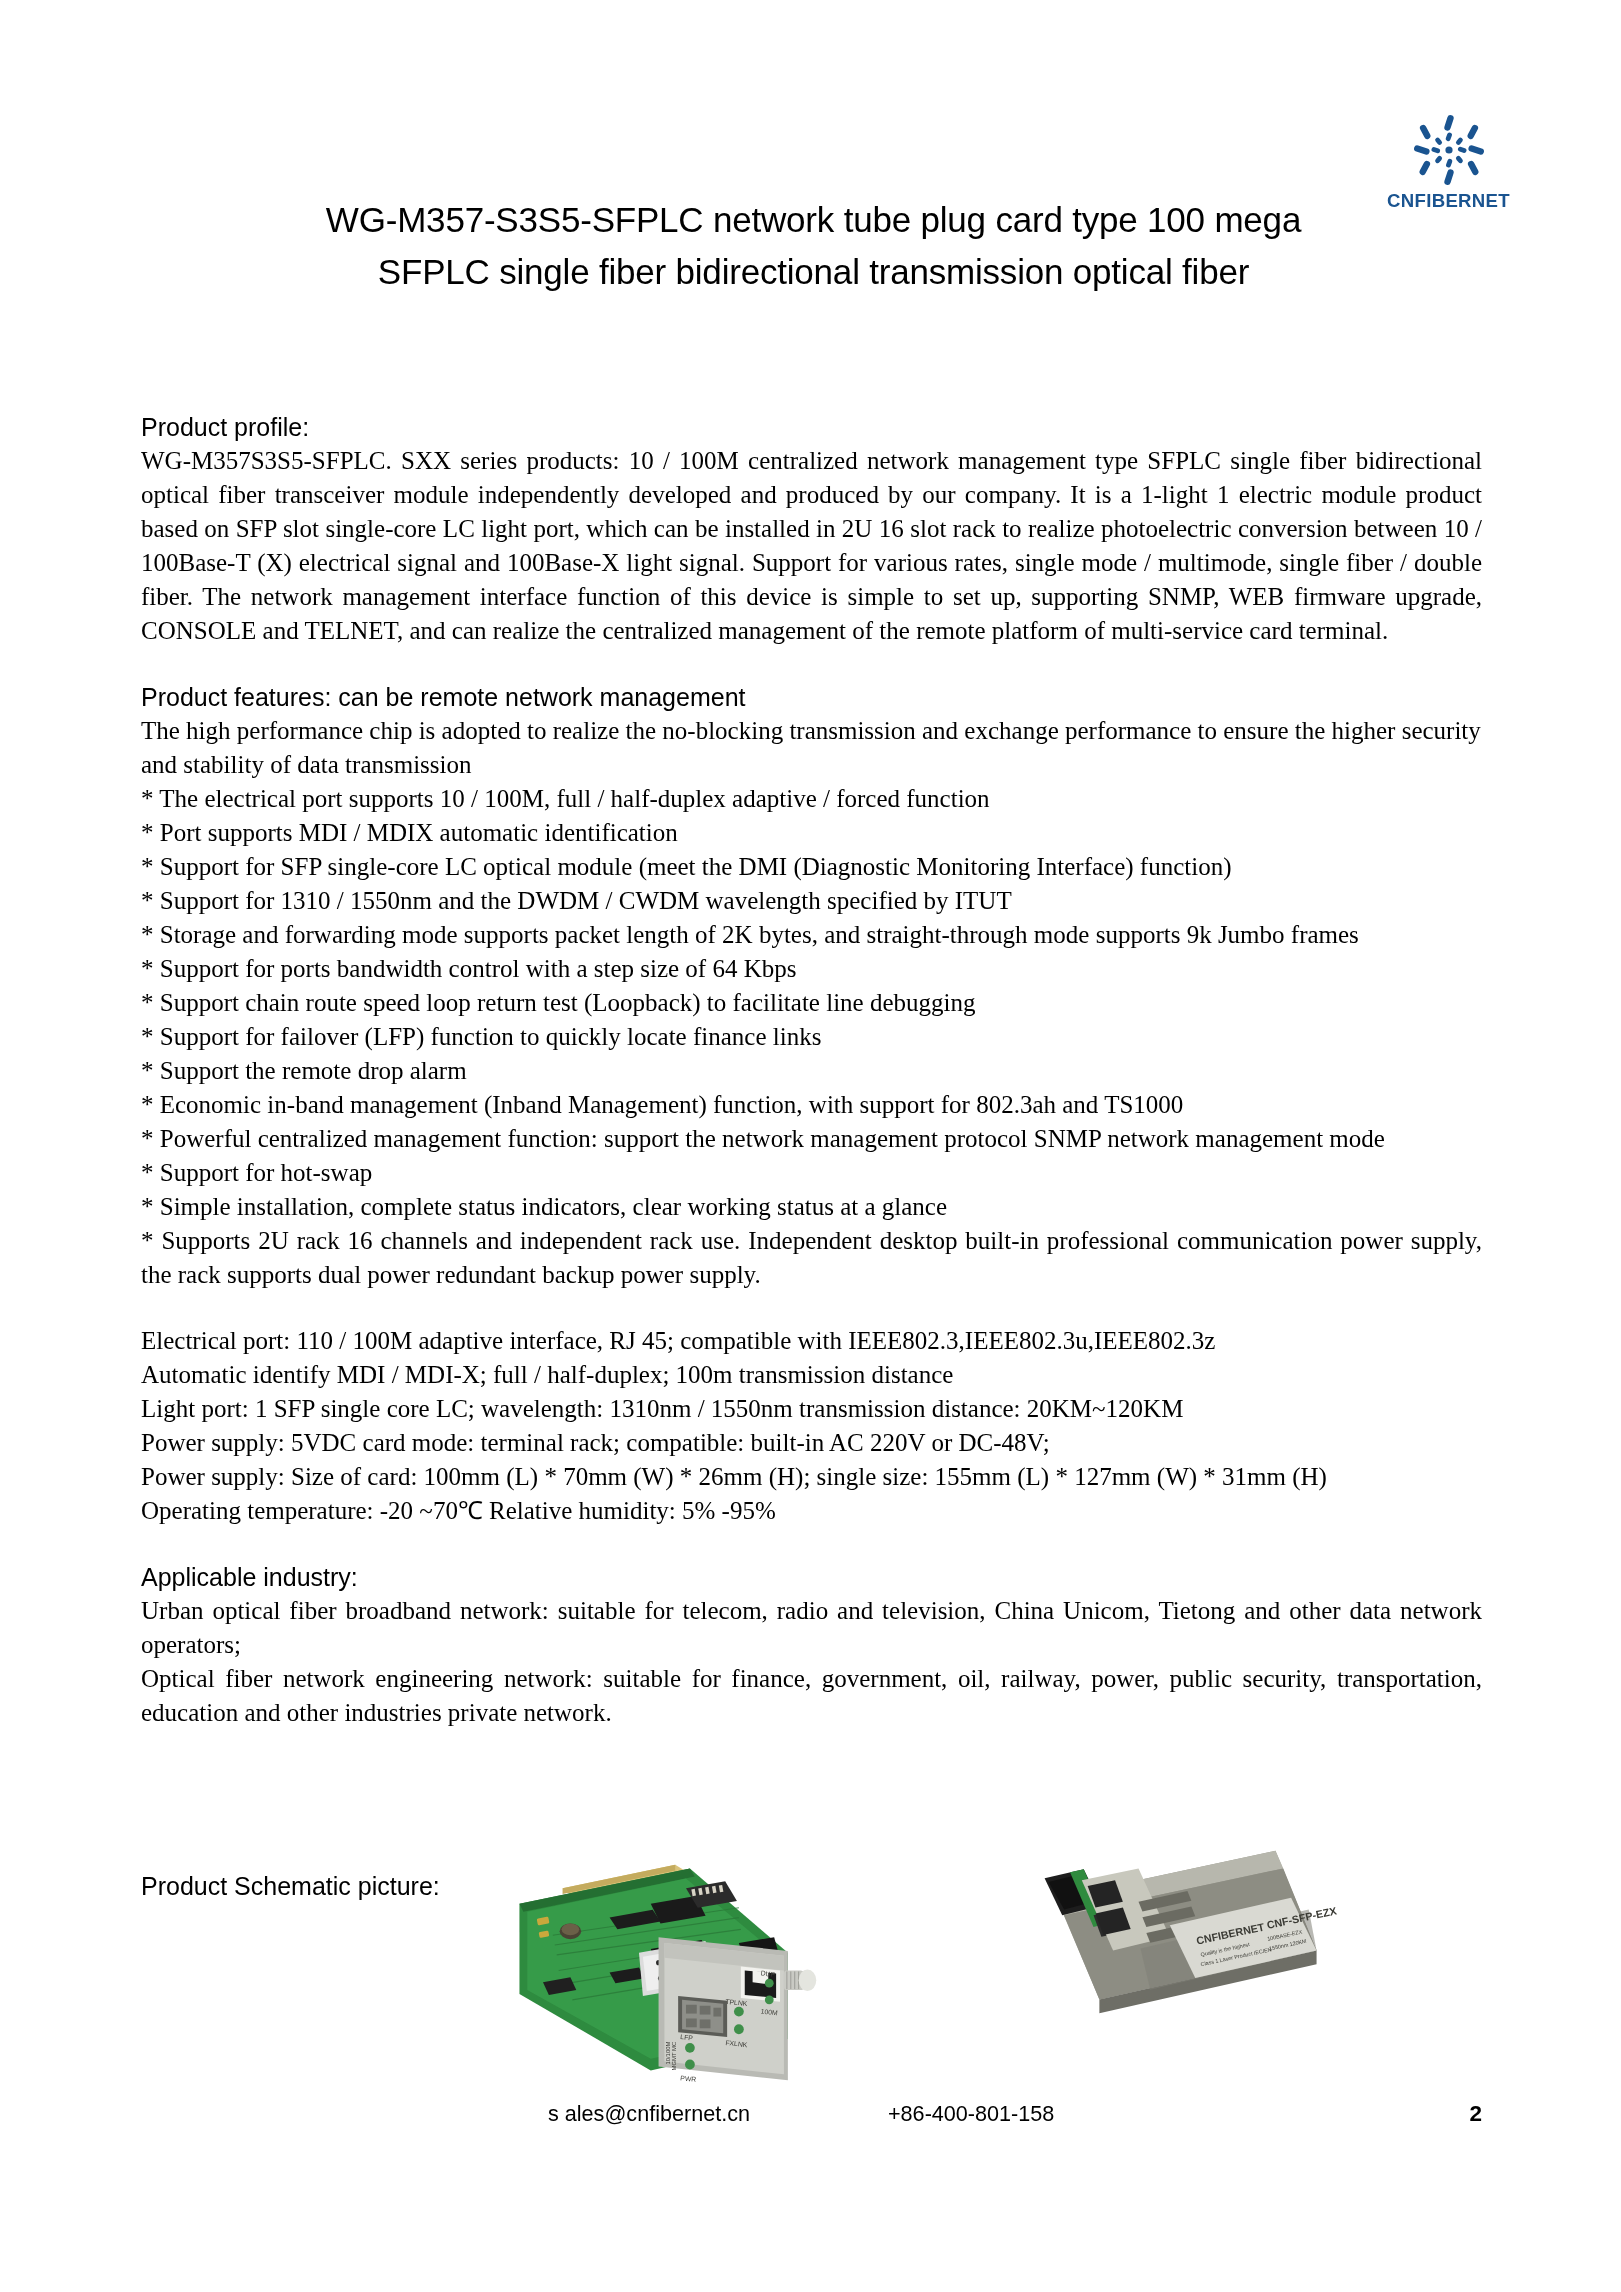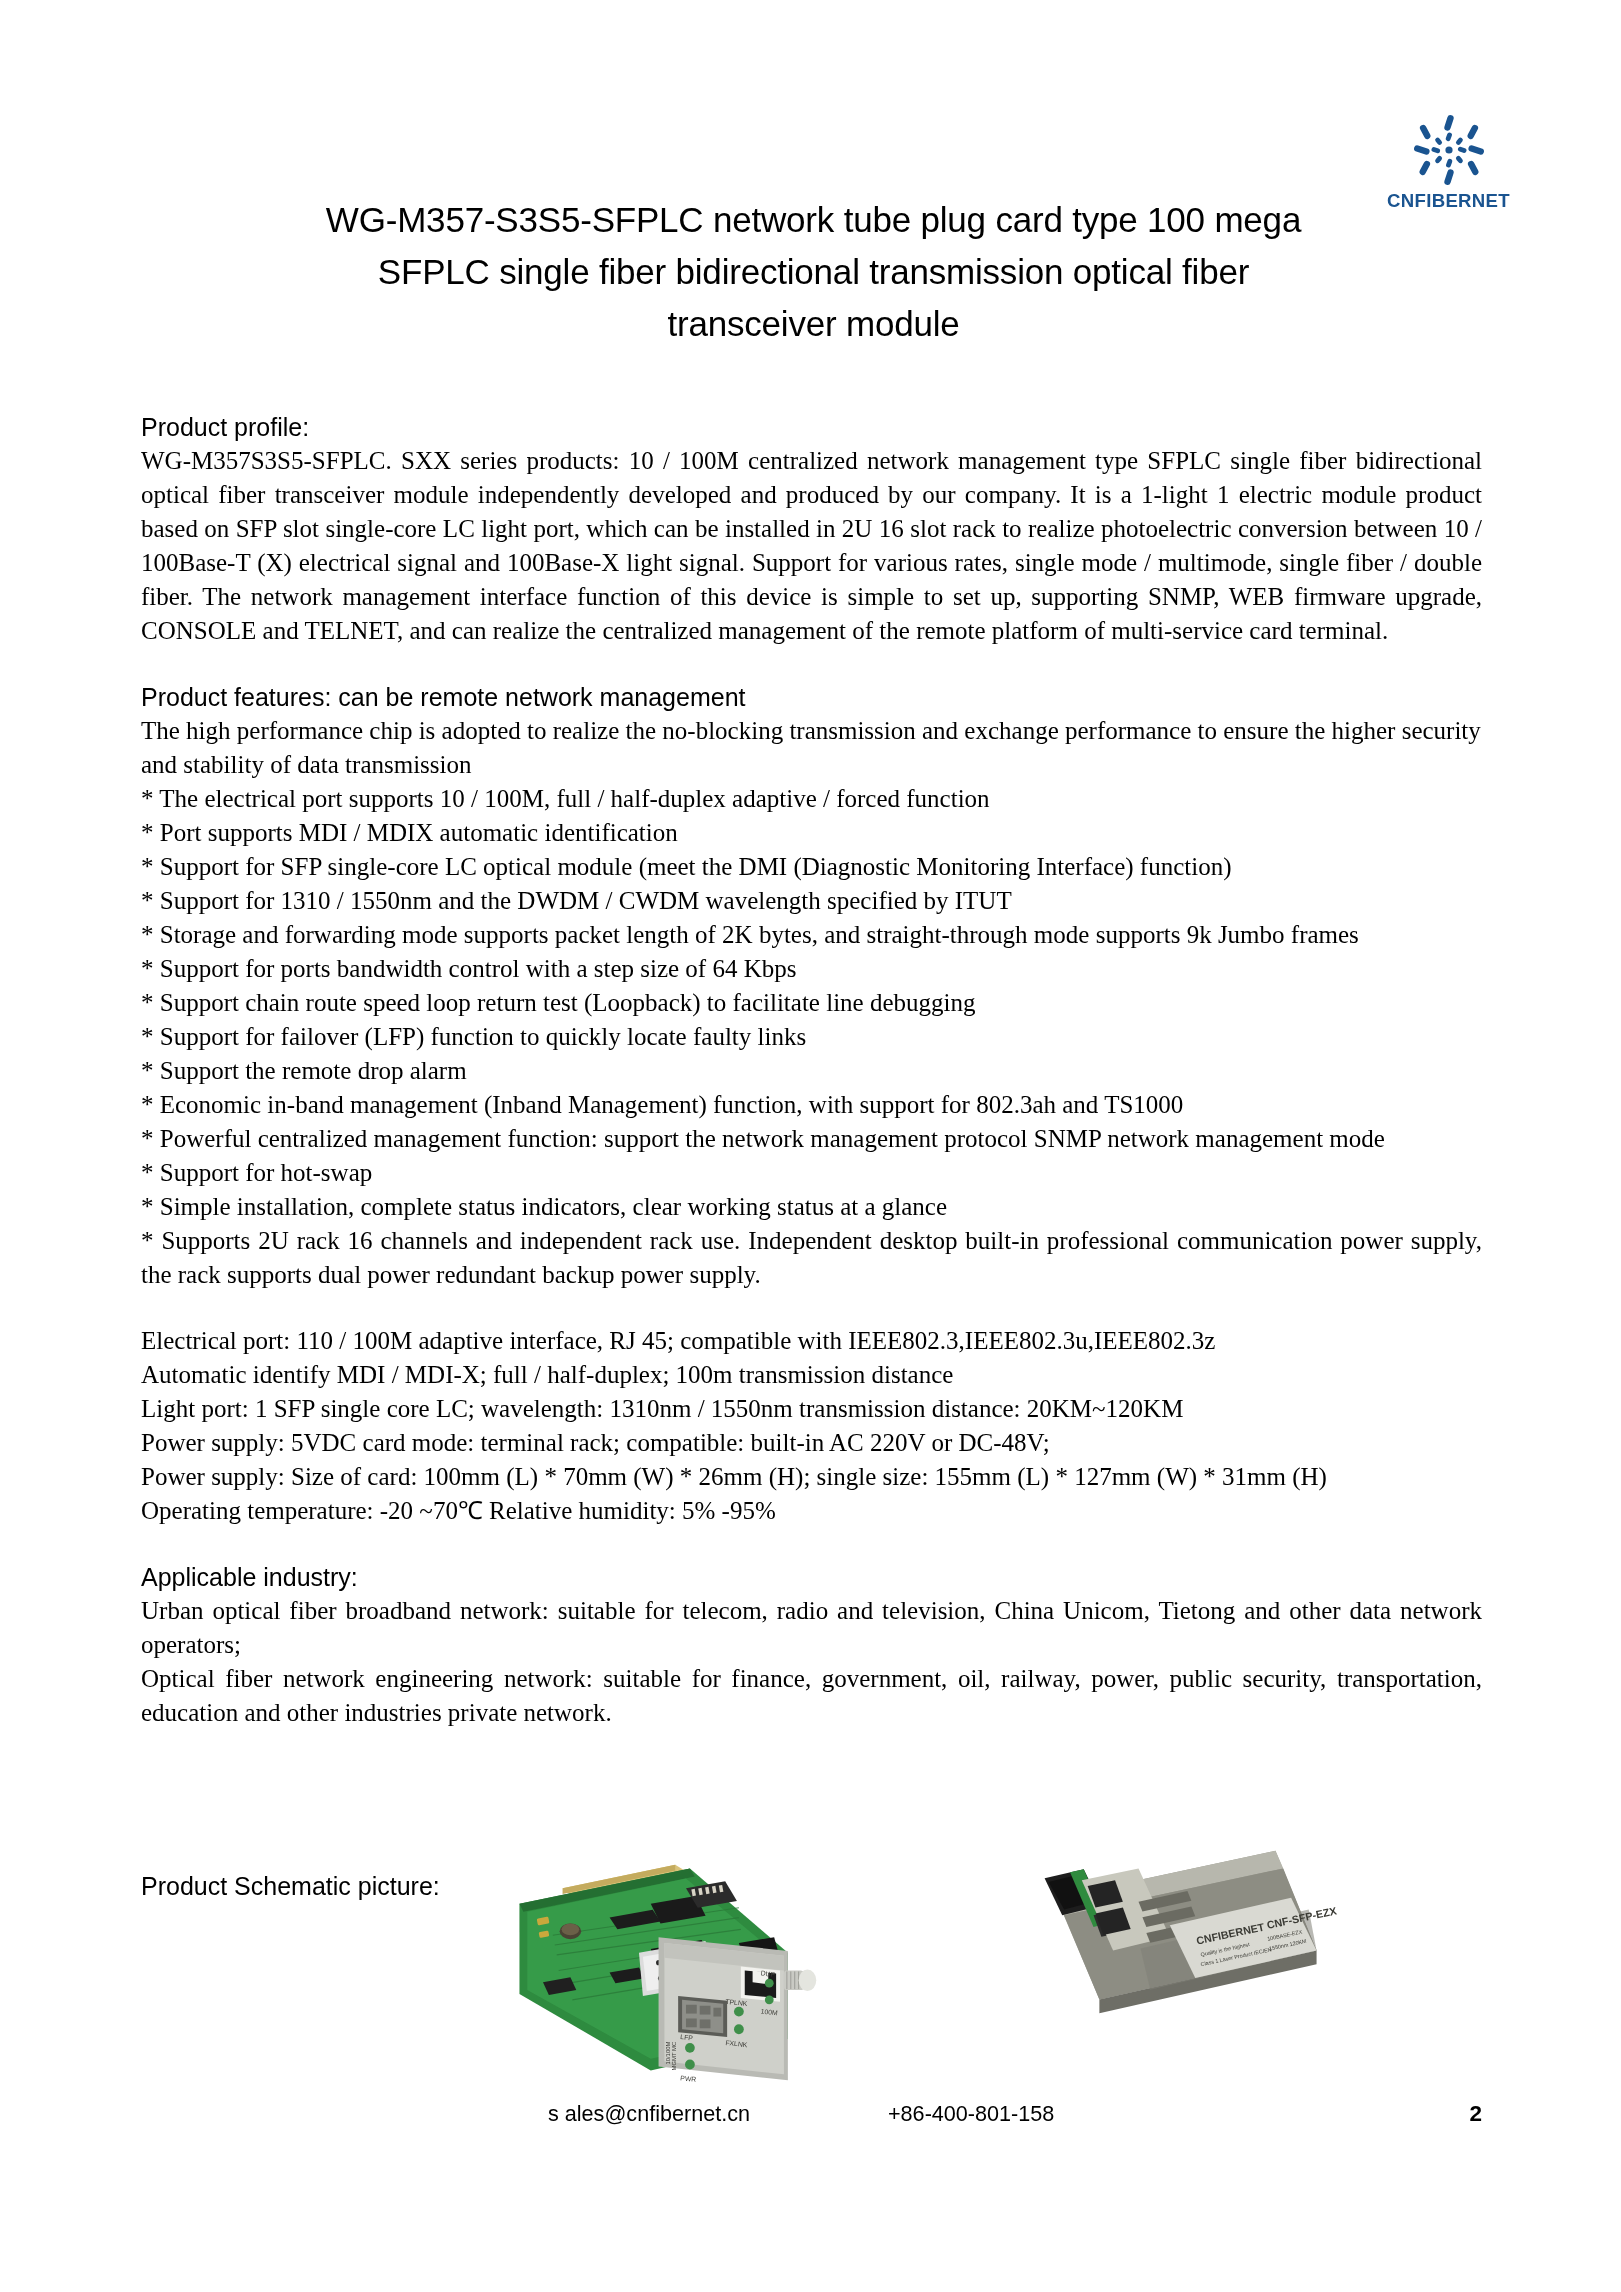--- a/index.html
+++ b/index.html
@@ -180,41 +180,40 @@
           <rect x="76" y="63" width="8" height="19" rx="4" transform="rotate(-28 80 72)"></rect>
         </g>
       </g>
     </svg>
     <div class="logo-word">CNFIBERNET</div>
   </div>
 
   <div class="doc-title">
     <div>WG-M357-S3S5-SFPLC network tube plug card type 100 mega</div>
     <div>SFPLC single fiber bidirectional transmission optical fiber</div>
-    <div>transceiver module</div>
   </div>
 
   <div class="content">
 
     <div class="h-bold">Product profile:</div>
     <p class="para">WG-M357S3S5-SFPLC. SXX series products: 10 / 100M centralized network management type SFPLC single fiber bidirectional optical fiber transceiver module independently developed and produced by our company. It is a 1-light 1 electric module product based on SFP slot single-core LC light port, which can be installed in 2U 16 slot rack to realize photoelectric conversion between 10 / 100Base-T (X) electrical signal and 100Base-X light signal. Support for various rates, single mode / multimode, single fiber / double fiber. The network management interface function of this device is simple to set up, supporting SNMP, WEB firmware upgrade, CONSOLE and TELNET, and can realize the centralized management of the remote platform of multi-service card terminal.</p>
 
     <div class="gap-md"></div>
 
     <div class="h-bold">Product features: can be remote network management</div>
     <p class="para nojust">The high performance chip is adopted to realize the no-blocking transmission and exchange performance to ensure the higher security and stability of data transmission</p>
 
     <p class="para nojust">* The electrical port supports 10 / 100M, full / half-duplex adaptive / forced function</p>
     <p class="para nojust">* Port supports MDI / MDIX automatic identification</p>
     <p class="para nojust">* Support for SFP single-core LC optical module (meet the DMI (Diagnostic Monitoring Interface) function)</p>
     <p class="para nojust">* Support for 1310 / 1550nm and the DWDM / CWDM wavelength specified by ITUT</p>
     <p class="para nojust">* Storage and forwarding mode supports packet length of 2K bytes, and straight-through mode supports 9k Jumbo frames</p>
     <p class="para nojust">* Support for ports bandwidth control with a step size of 64 Kbps</p>
     <p class="para nojust">* Support chain route speed loop return test (Loopback) to facilitate line debugging</p>
-    <p class="para nojust">* Support for failover (LFP) function to quickly locate faulty links</p>
+    <p class="para nojust">* Support for failover (LFP) function to quickly locate finance links</p>
     <p class="para nojust">* Support the remote drop alarm</p>
     <p class="para nojust">* Economic in-band management (Inband Management) function, with support for 802.3ah and TS1000</p>
     <p class="para">* Powerful centralized management function: support the network management protocol SNMP network management mode</p>
     <p class="para nojust">* Support for hot-swap</p>
     <p class="para nojust">* Simple installation, complete status indicators, clear working status at a glance</p>
     <p class="para">* Supports 2U rack 16 channels and independent rack use. Independent desktop built-in professional communication power supply, the rack supports dual power redundant backup power supply.</p>
 
     <div class="gap-md"></div>
 
     <p class="para nojust">Electrical port: 110 / 100M adaptive interface, RJ 45; compatible with IEEE802.3,IEEE802.3u,IEEE802.3z</p>

